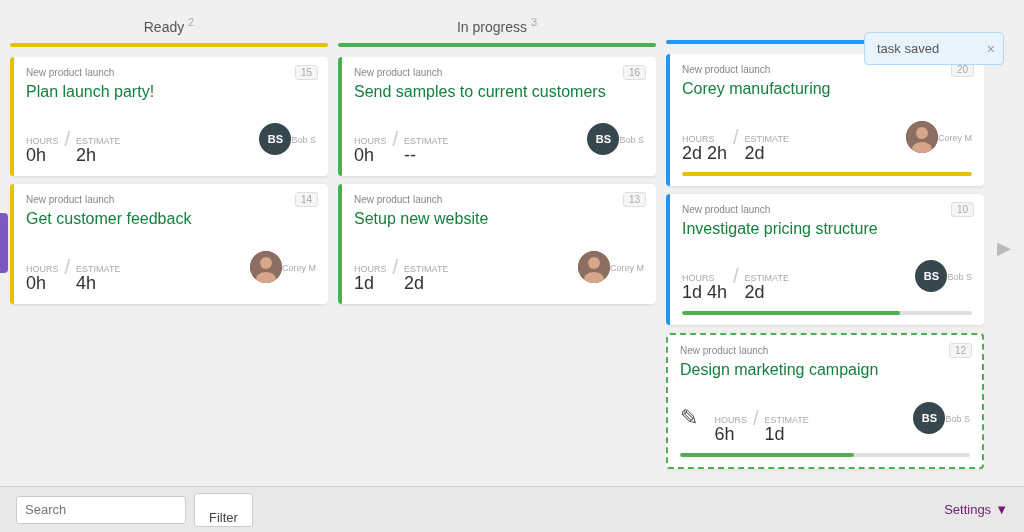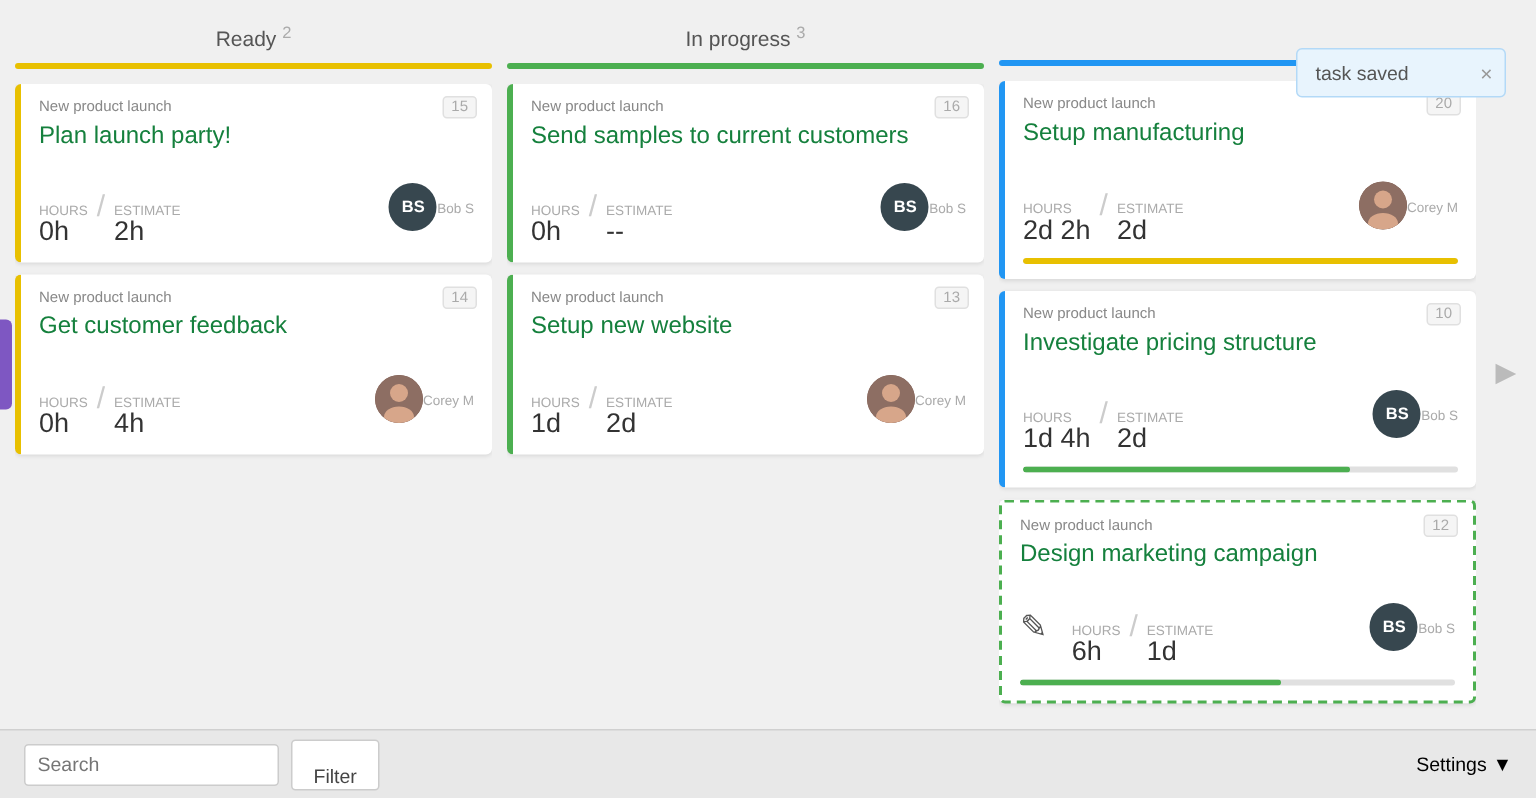--- a/index.html
+++ b/index.html
@@ -233,21 +233,21 @@
       border: 1px solid #ccc;
       border-radius: 3px;
       font-size: 13px;
       cursor: pointer;
       color: #444;
     }
 
     .settings-link {
       margin-left: auto;
       font-size: 13px;
-      color: #000000;
+      color: #701a75;
       cursor: pointer;
       display: flex;
       align-items: center;
       gap: 4px;
     }
 
     .progress-bar-container {
       height: 4px;
       background: #e0e0e0;
       border-radius: 2px;
@@ -419,21 +419,21 @@
     </div>
   </div>
 
   <div class="column col-done">
     <div class="column-header">&nbsp;</div>
     <div class="column-bar"></div>
     <div class="cards-container">
 
       <div class="card done-card">
         <div class="card-project">New product launch</div>
-        <div class="card-title">Setup manufacturing</div>
+        <div class="card-title">Corey manufacturing</div>
         <div class="card-id">20</div>
         <div class="card-footer">
           <div class="card-hours">
             <div class="hours-group">
               <span class="hours-label">Hours</span>
               <span class="hours-value">2d 2h</span>
             </div>
             <span class="hours-divider">/</span>
             <div class="hours-group">
               <span class="hours-label">Estimate</span>

